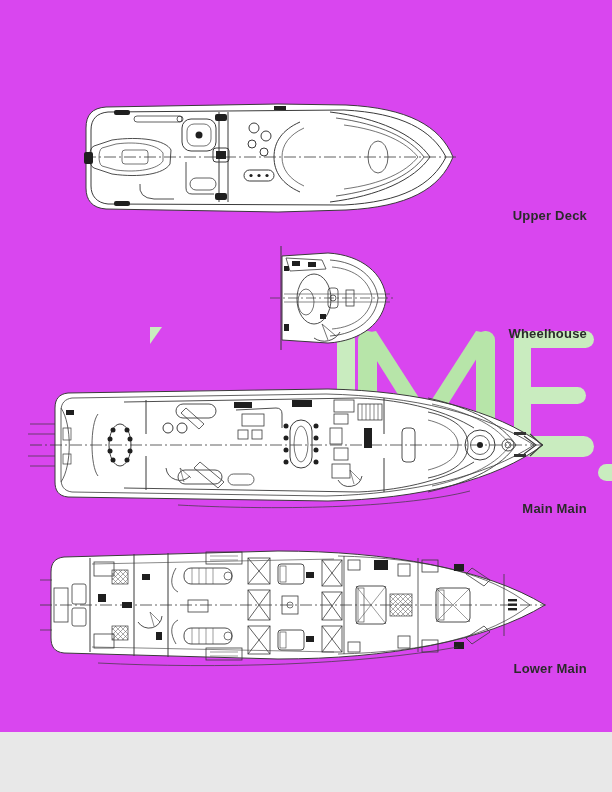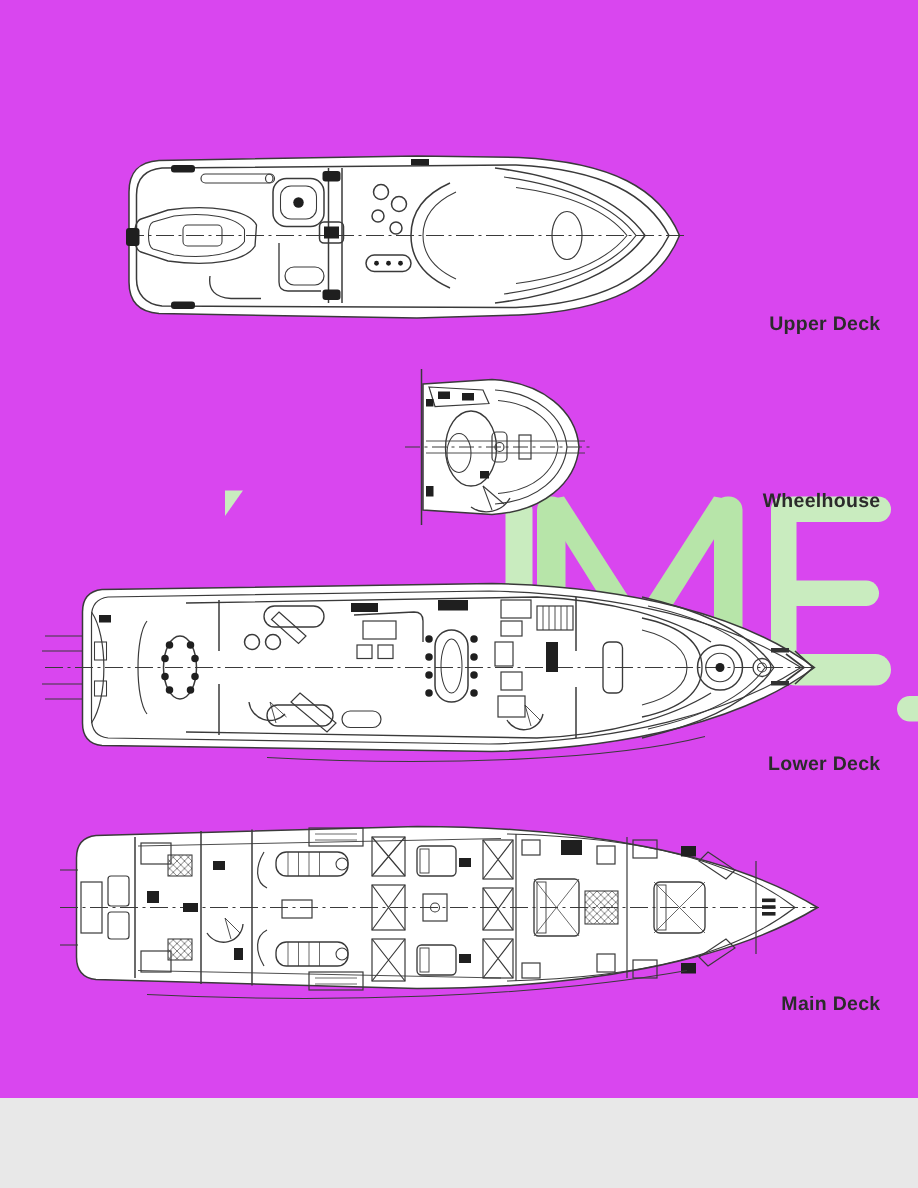--- a/index.html
+++ b/index.html
@@ -360,16 +360,16 @@
         <rect x="470" y="59.5" width="9" height="2.4"></rect>
         <rect x="470" y="64" width="9" height="2.4"></rect>
       </g>
 
       <path d="M60 119 C180 125 320 121 420 103" stroke-width="0.7"></path>
     </g>
   </svg>
 
   <div class="deck-label lbl-upper">Upper Deck</div>
   <div class="deck-label lbl-wheel">Wheelhouse</div>
-  <div class="deck-label lbl-main">Lower Deck</div>
-  <div class="deck-label lbl-lower">Main Deck</div>
+  <div class="deck-label lbl-main">Main Main</div>
+  <div class="deck-label lbl-lower">Lower Main</div>
 
 </div>
 
 </body></html>

